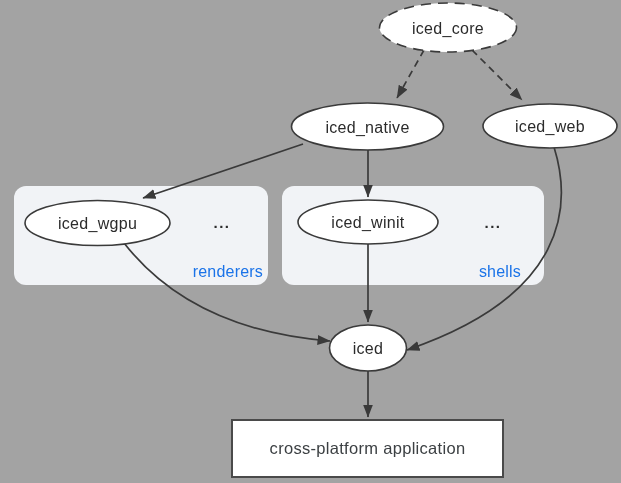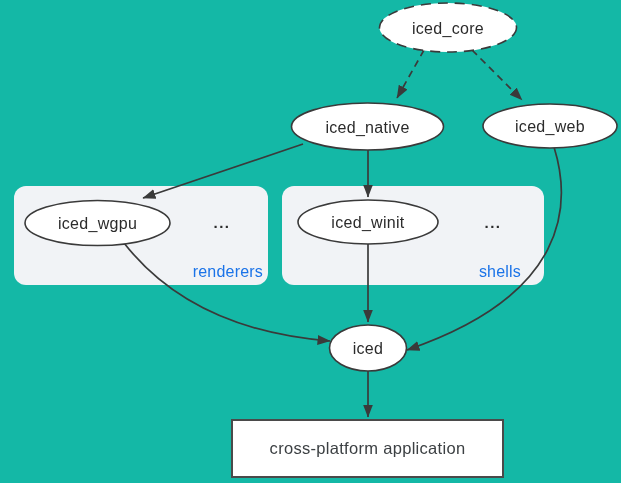--- a/index.html
+++ b/index.html
@@ -5,21 +5,21 @@
   html, body {
     margin: 0;
     padding: 0;
     background: #ffffff;
     font-family: "Liberation Sans", sans-serif;
   }
   .canvas {
     position: relative;
     width: 621px;
     height: 483px;
-    background: #14b8a6;
+    background: #a3a3a3;
     overflow: hidden;
   }
   svg { display: block; }
   .group-box { fill: #f1f3f6; }
   .node-ellipse { fill: #ffffff; stroke: #3a3a3a; stroke-width: 1.6; }
   .node-ellipse.dashed { stroke-dasharray: 10 7; }
   .edge { fill: none; stroke: #3a3a3a; stroke-width: 1.7; }
   .edge.dashed { stroke-dasharray: 7 5; }
   .node-label {
     fill: #2b2b2b;

